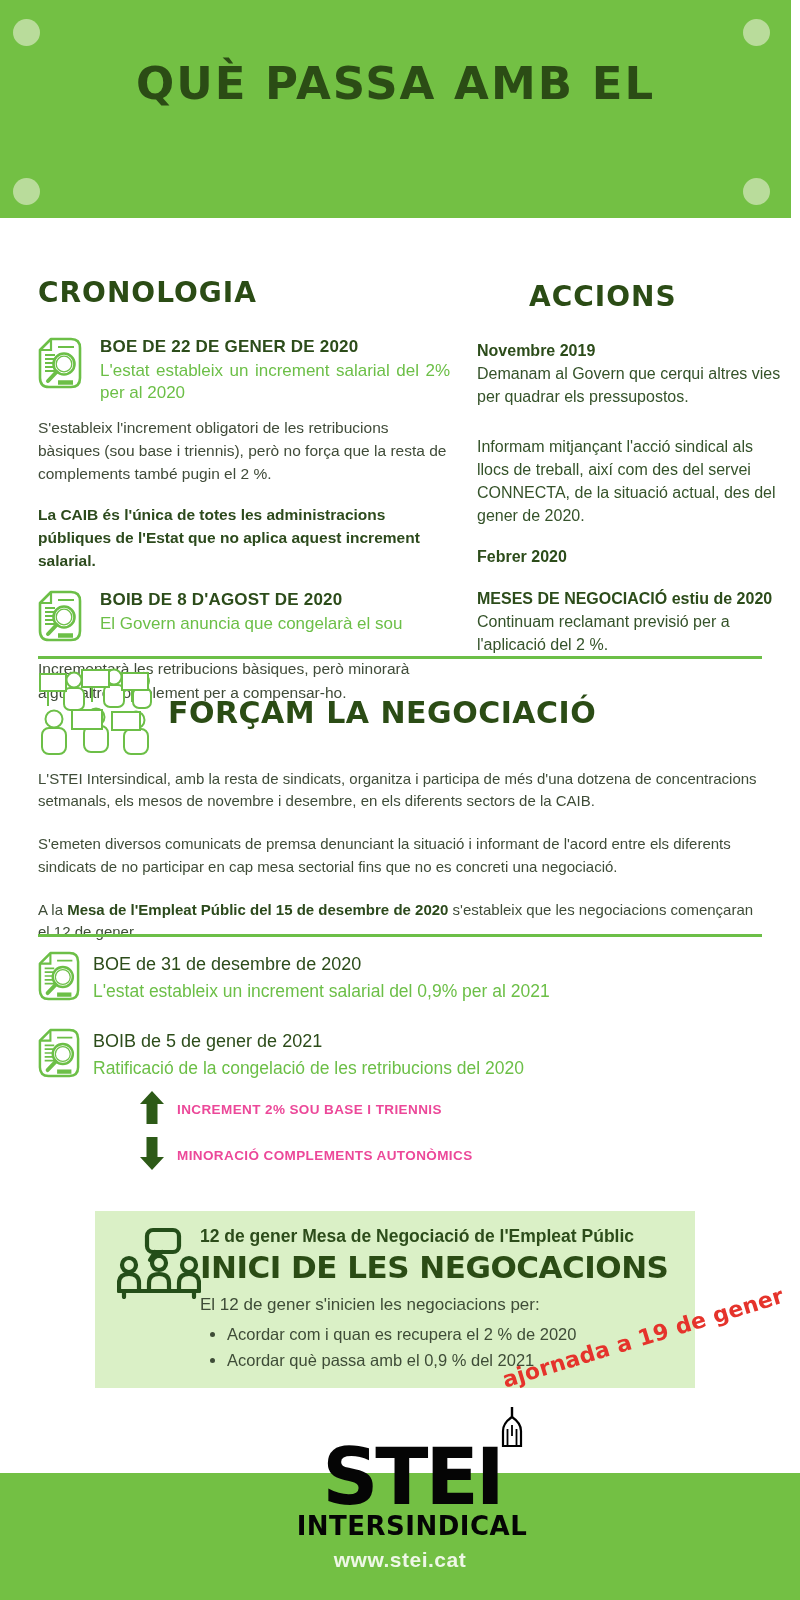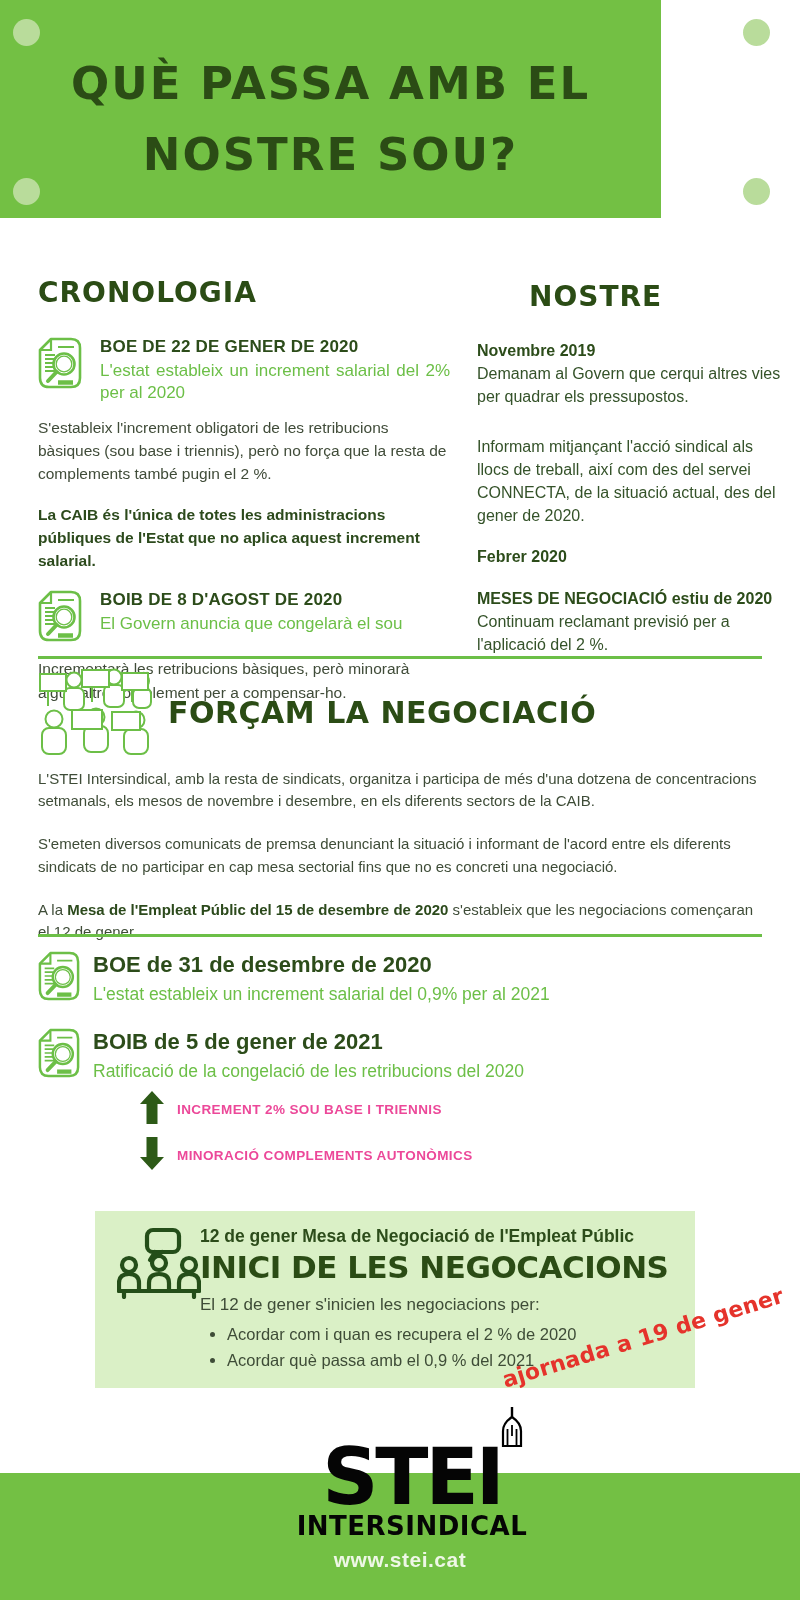--- a/index.html
+++ b/index.html
@@ -4,21 +4,21 @@
 <style>
   * { margin: 0; padding: 0; box-sizing: border-box; }
   html, body { background: #ffffff; }
   .page {
     position: relative; width: 800px; height: 1600px; margin: 0 auto;
     background: #ffffff; overflow: hidden;
     font-family: "Liberation Sans", sans-serif;
   }
 
   
-  .header-band { position: absolute; top: 0; left: 0; width: 661px; height: 218px; background: #73c044; }
+  .header-band { position: absolute; top: 0; left: 0; width: 791px; height: 218px; background: #73c044; }
   .header-title {
     padding-top: 48px; text-align: center;
     font-family: "DejaVu Sans", sans-serif; font-weight: 800;
     font-size: 45px; line-height: 71px; letter-spacing: 2px; color: #2b4c15;
   }
   .dot { position: absolute; width: 27px; height: 27px; border-radius: 50%; background: #b9dc9b; }
   .dot.tl { left: 13px;  top: 19px; }
   .dot.tr { left: 743px; top: 19px; }
   .dot.bl { left: 13px;  top: 178px; }
   .dot.br { left: 743px; top: 178px; }
@@ -58,21 +58,21 @@
   .forcam-head { display: flex; align-items: center; gap: 16px; }
   .forcam-head h2 { font-size: 30px; letter-spacing: 0.5px; }
   .fp { margin-top: 21px; font-size: 15px; line-height: 1.48; color: #3e4c37; }
   .fp.first { margin-top: 8px; }
   .fp b { color: #2c4a1c; }
 
   
   .decrees { position: absolute; left: 38px; top: 950px; width: 724px; }
   .decree { display: flex; gap: 13px; align-items: center; margin-bottom: 21px; }
   .decree .ic { flex: 0 0 42px; }
-  .decree-title { font-size: 22px; font-weight: bold; color: #2c4c1a; }
+  .decree-title { font-size: 18px; font-weight: normal; color: #2c4c1a; }
   .decree-sub { font-size: 17.5px; color: #6cbf47; margin-top: 6px; }
 
   
   .arrows { position: absolute; left: 140px; top: 1091px; }
   .arrow-row { display: flex; align-items: center; gap: 13px; margin-bottom: 9px; }
   .arrow-label { font-size: 13.5px; font-weight: bold; color: #ec4899; letter-spacing: 0.4px; }
 
   
   .negbox { position: absolute; left: 95px; top: 1211px; width: 600px; height: 177px; background: #daf0c6; }
   .negbox .meet-ic { position: absolute; left: 22px; top: 16px; }
@@ -117,21 +117,20 @@
 
 <div class="page">
 
   <div class="header-band">
     <span class="dot tl"></span>
     <span class="dot tr"></span>
     <span class="dot bl"></span>
     <span class="dot br"></span>
     <div class="header-title">
       <div>QUÈ PASSA AMB EL</div>
-      <div>NOSTRE SOU?</div>
     </div>
   </div>
 
   <div class="col-left">
     <h2 class="sec">CRONOLOGIA</h2>
 
     <div class="doc-item">
       <span class="ic">
         <svg width="44" height="52" viewBox="0 0 44 52">
           <path d="M13 2 H33 Q42 2 42 11 V41 Q42 50 33 50 H11 Q2 50 2 41 V13 Z" fill="none" stroke="#6cbf47" stroke-width="2.6" stroke-linejoin="round"></path>
@@ -166,21 +165,21 @@
       </span>
       <div>
         <div class="doc-title">BOIB DE 8 D'AGOST DE 2020</div>
         <div class="doc-sub">El Govern anuncia que congelarà el sou</div>
       </div>
     </div>
     <p class="body-text">Incrementarà les retribucions bàsiques, però minorarà algun altre complement per a compensar-ho.</p>
   </div>
 
   <div class="col-right">
-    <h2 class="sec">NOSTRE</h2>
+    <h2 class="sec">ACCIONS</h2>
 
     <div class="entry">
       <div class="entry-title">Novembre 2019</div>
       <div class="entry-body">Demanam al Govern que cerqui altres vies per quadrar els pressupostos.</div>
     </div>
     <div class="entry">
       <div class="entry-body">Informam mitjançant l'acció sindical als llocs de treball, així com des del servei CONNECTA, de la situació actual, des del gener de 2020.</div>
     </div>
     <div class="entry tight">
       <div class="entry-title">Febrer 2020</div>

